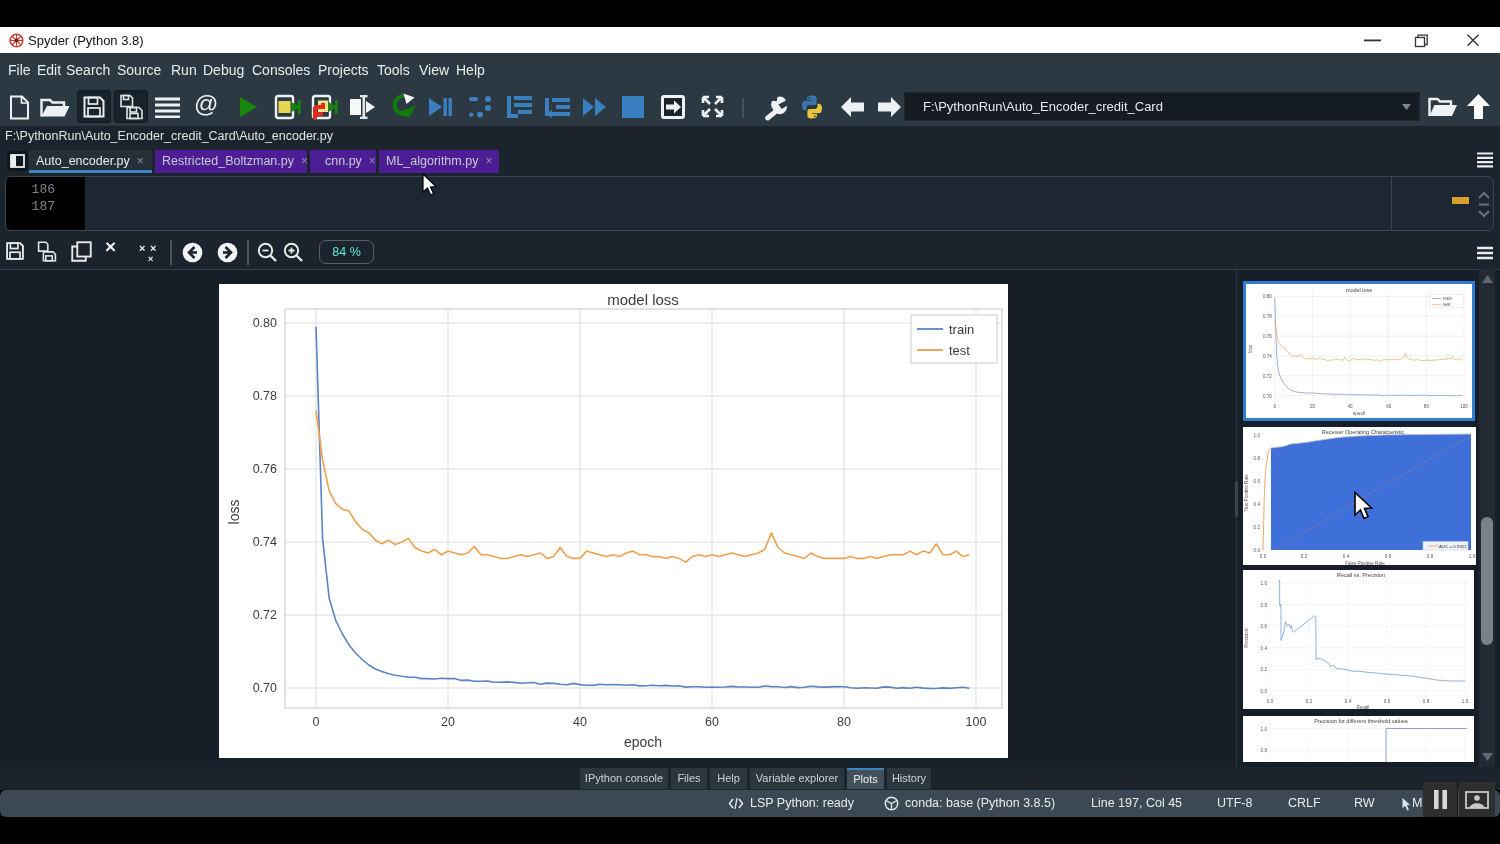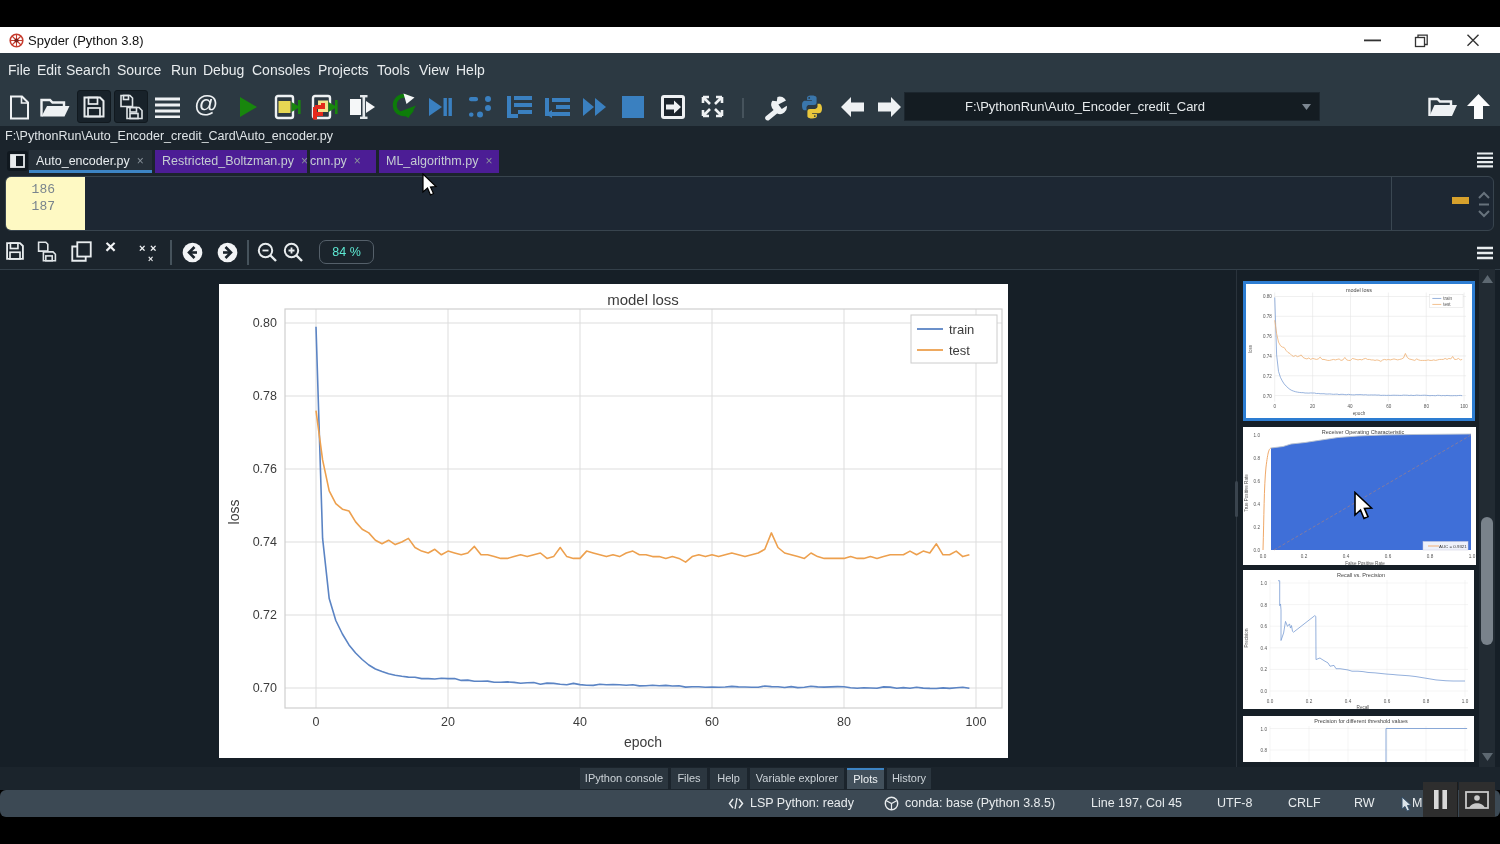--- a/index.html
+++ b/index.html
@@ -9,33 +9,33 @@
   
   #titlebar { left:0; top:27px; width:1500px; height:26px; background:#ffffff; }
   #titletext { left:28px; top:6px; font-size:13px; color:#111; }
   
   #menubar { left:0; top:53px; width:1500px; height:35px; background:#2c3942;
              color:#e8ecee; font-size:14px; }
   #menubar span { position:absolute; top:9px; }
   
   #toolbar { left:0; top:88px; width:1500px; height:38px; background:#2c3942; }
   .tico { position:absolute; top:7px; }
-  #pathbox { left:904px; top:4px; width:416px; height:29px; background:#141c22;
-             border:1px solid #1c262e; color:#e6eaec; font-size:13px; line-height:27px;padding-left:42px; }
+  #pathbox { left:904px; top:4px; width:516px; height:29px; background:#141c22;
+             border:1px solid #1c262e; color:#e6eaec; font-size:13px; line-height:27px; }
   
   #crumb { left:0; top:126px; width:1500px; height:22px; background:#1b242c;
            color:#dfe4e7; font-size:12.5px; line-height:21px; }
   #tabbar { left:0; top:148px; width:1500px; height:25px; background:#1b242c; }
   .tab { position:absolute; top:2px; height:23px; background:#4c1d95; color:#c4ccd2;
          font-size:12.5px; line-height:22px; }
   .tab .x { color:#8a949c; font-size:12px; margin-left:7px; }
   #editor { left:0; top:173px; width:1500px; height:60px; background:#1b242c; }
   #edframe { left:5px; top:3px; width:1489px; height:55px; background:#1d2733;
              border:1px solid #38444e; border-radius:6px; overflow:hidden; }
-  #gutter { left:0; top:0; width:79px; height:55px; background:#fef9c3;
+  #gutter { left:0; top:0; width:79px; height:55px; background:#000000;
             color:#79848d; font-family:"Liberation Mono",monospace; font-size:13px;
             text-align:right; padding:5px 30px 0 0; line-height:16.5px; }
   #code { left:84px; top:5px; font-family:"Liberation Mono",monospace; font-size:13.5px;
           color:#d6dbde; line-height:16.5px; white-space:pre; }
   .str { color:#87a45f; font-style:italic; }
   #plotbar { left:0; top:236px; width:1500px; height:33px; background:#1b242c; }
   .pico { position:absolute; top:5px; }
   #zoombox { left:308px; top:4px; width:55px; height:24px; border:1px solid #55606a;
              border-radius:7px; color:#5eead4; font-size:12.5px; text-align:center;
              line-height:22px;margin-left:11px; }
@@ -255,21 +255,21 @@
 <div id="crumb" class="abs"><span style="margin-left:5px">F:\PythonRun\Auto_Encoder_credit_Card\Auto_encoder.py</span></div>
 
 <div id="tabbar" class="abs">
   <svg class="abs" style="left:7px;top:3px" width="21" height="20" viewBox="0 0 21 20">
     <rect x="0" y="0" width="21" height="20" rx="3" fill="#10181f"></rect>
     <rect x="4" y="4" width="13" height="12" fill="none" stroke="#e8ecee" stroke-width="1.8"></rect>
     <rect x="4" y="4" width="5" height="12" fill="#e8ecee"></rect>
   </svg>
   <div class="tab" style="left:29px;width:123px;background:#252f38;color:#e8edf0;border-bottom:3px solid #3d84c4"><span style="margin-left:7px">Auto_encoder.py</span><span class="x">×</span></div>
   <div class="tab" style="left:155px;width:152px"><span style="margin-left:7px">Restricted_Boltzman.py</span><span class="x">×</span></div>
-  <div class="tab" style="left:310px;width:66px"><span style="margin-left:0">cnn.py</span><span class="x">×</span></div>
+  <div class="tab" style="left:310px;width:66px"><span style="margin-left:15px">cnn.py</span><span class="x">×</span></div>
   <div class="tab" style="left:379px;width:120px"><span style="margin-left:7px">ML_algorithm.py</span><span class="x">×</span></div>
   <svg class="abs" style="left:1477px;top:4px" width="16" height="16" viewBox="0 0 16 16">
     <g stroke="#e8ecee" stroke-width="2.2">
         <path d="M0 1.5 H16 M0 5.8 H16 M0 10.1 H16 M0 14.4 H16"></path>
       </g>
   </svg>
 </div>
 
 <div id="editor" class="abs">
   <div id="edframe" class="abs">

